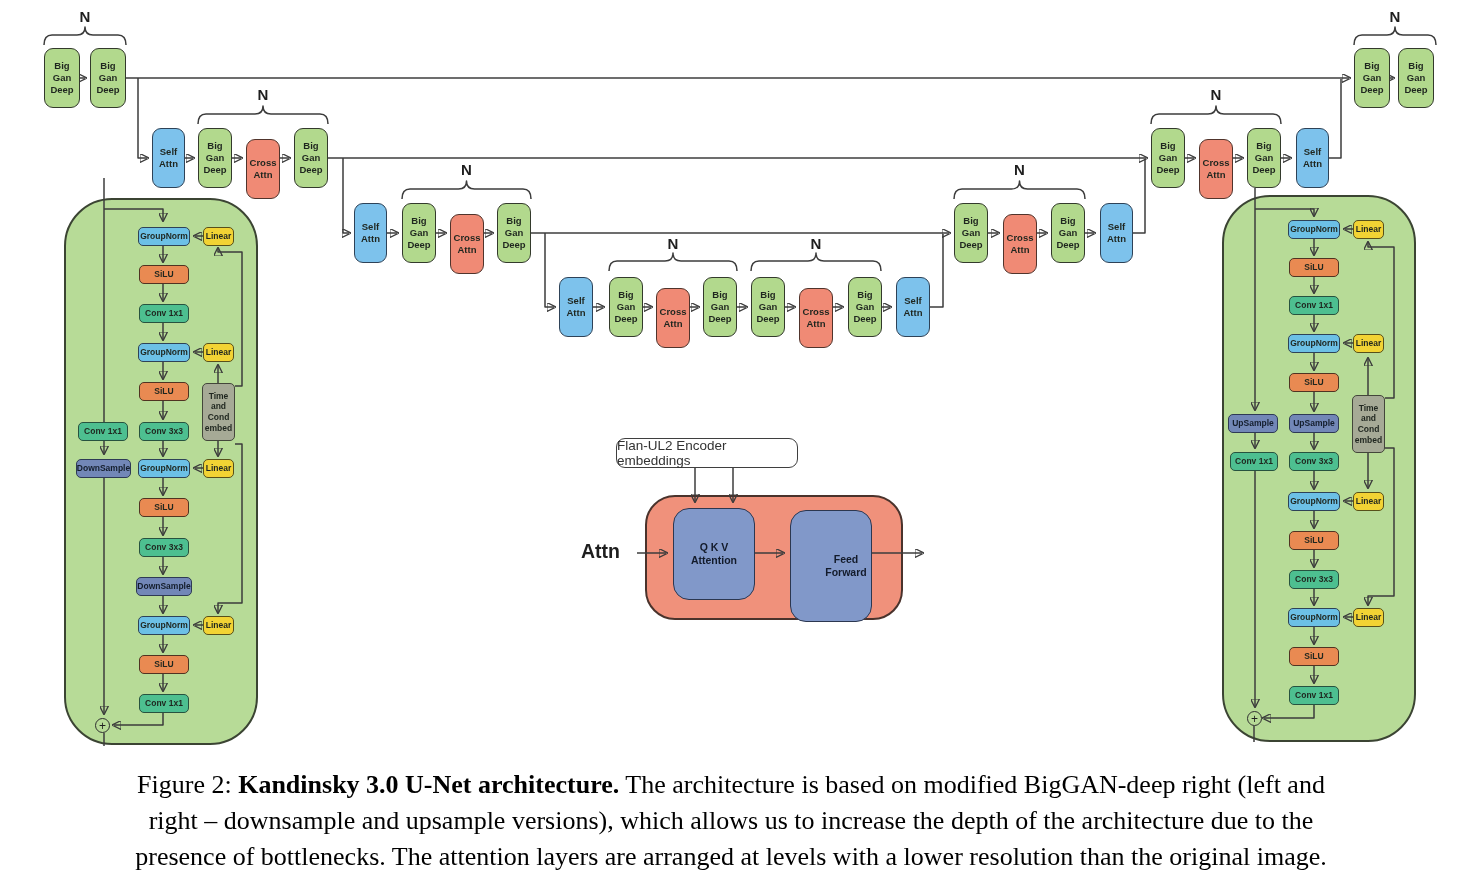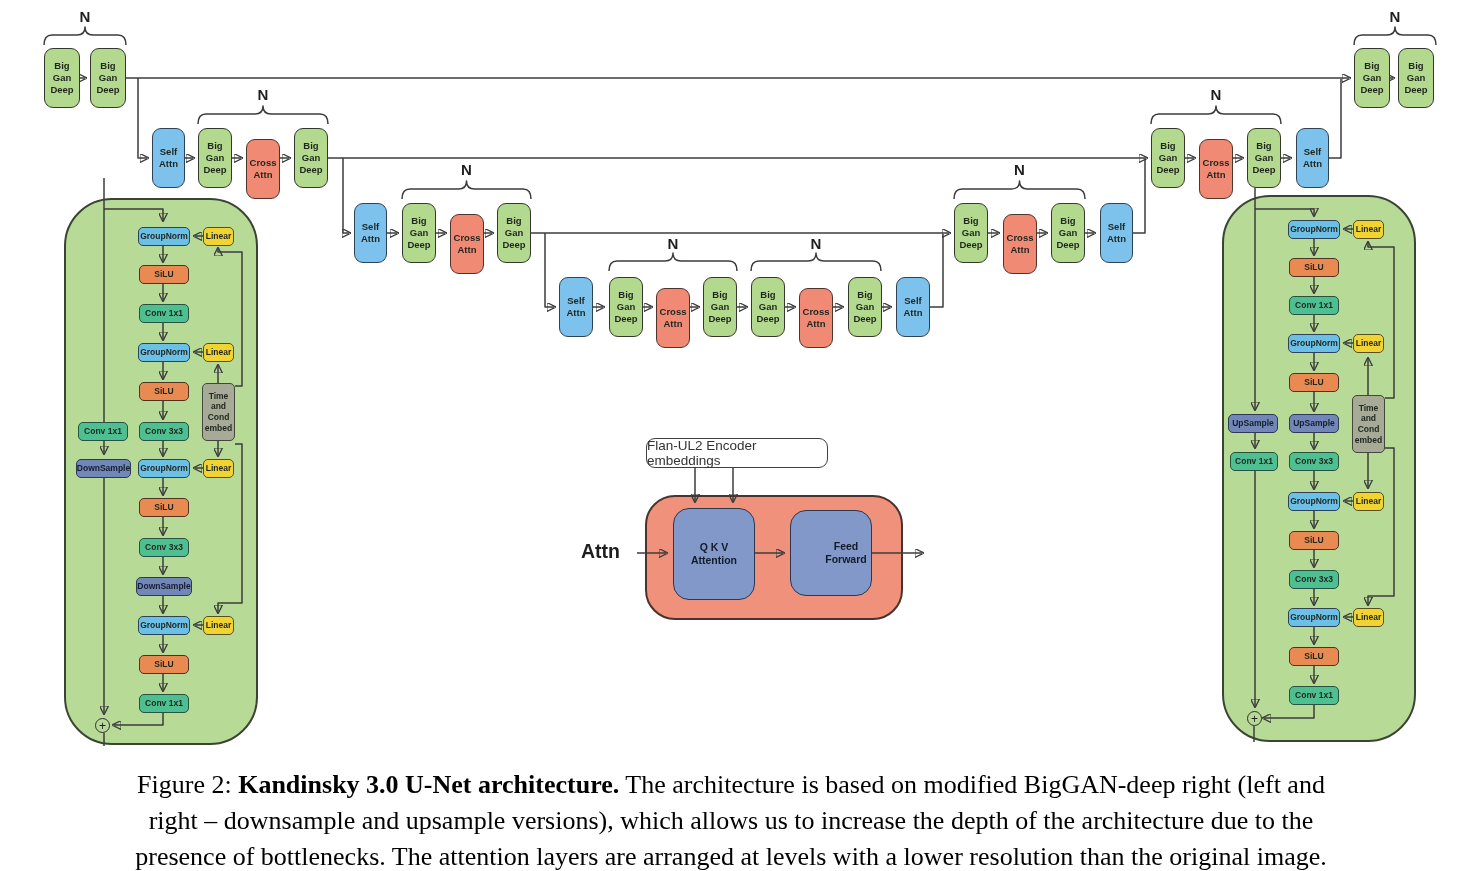--- a/index.html
+++ b/index.html
@@ -4,21 +4,21 @@
 <style>
   html,body{margin:0;padding:0;background:#fff;}
   #stage{position:relative;width:1462px;height:871px;background:#ffffff;overflow:hidden;
          font-family:"Liberation Sans","DejaVu Sans",sans-serif;}
   .container{position:absolute;box-sizing:border-box;border:2px solid #3b4433;
              background:var(--container_green);border-radius:48px;}
   #left-detail{left:64px;top:198px;width:194px;height:547px;}
   #right-detail{left:1222px;top:195px;width:194px;height:547px;}
   #attn-detail{left:645px;top:495px;width:258px;height:125px;background:var(--attn_container_red);
                border-radius:30px;border-color:#4a332c;}
-  #flan-box{position:absolute;left:646px;top:438px;width:182px;height:30px;box-sizing:border-box;
+  #flan-box{position:absolute;left:616px;top:438px;width:182px;height:30px;box-sizing:border-box;
             background:#fff;border:1.5px solid #3f3f3f;border-radius:9px;display:flex;
             align-items:center;justify-content:center;font-size:13.5px;color:#333;}
   #wires{position:absolute;left:0;top:0;}
   #wires path{fill:none;stroke:var(--line_dark);stroke-width:1.5;stroke-linejoin:round;}
   #nodes-layer{position:absolute;left:0;top:0;width:100%;height:100%;pointer-events:none;}
   .node{position:absolute;display:flex;align-items:center;justify-content:center;text-align:center;
         white-space:pre-line;font-weight:bold;font-size:8.5px;line-height:1.25;color:#1f261f;
         border:1.4px solid #333a2c;box-sizing:border-box;border-radius:5px;}
   .lvl{font-size:9.5px;border-radius:9px;border-width:1.5px;}
   .bgd{background:var(--block_green);}
@@ -282,21 +282,21 @@
       <div class="node linear" style="left: 1353px; top: 492px; width: 31px; height: 19px;">Linear</div>
       <div class="node silu" style="left: 1289px; top: 531px; width: 50px; height: 19px;">SiLU</div>
       <div class="node conv" style="left: 1289px; top: 570px; width: 50px; height: 19px;">Conv 3x3</div>
       <div class="node norm" style="left: 1288px; top: 608px; width: 52px; height: 19px;">GroupNorm</div>
       <div class="node linear" style="left: 1353px; top: 608px; width: 31px; height: 19px;">Linear</div>
       <div class="node silu" style="left: 1289px; top: 647px; width: 50px; height: 19px;">SiLU</div>
       <div class="node conv" style="left: 1289px; top: 686px; width: 50px; height: 19px;">Conv 1x1</div>
       <div class="node sum" style="left: 1247px; top: 711px; width: 15px; height: 15px;">+</div>
       <div class="node qkv" style="left: 673px; top: 508px; width: 82px; height: 92px;">Q K V
 Attention</div>
-      <div class="node qkv" style="left: 790px; top: 510px; width: 82px; height: 86px; padding-left: 30px;">Feed
+      <div class="node qkv" style="left: 790px; top: 510px; width: 82px; height: 112px; padding-left: 30px;">Feed
 Forward</div>
       <div class="n-label" style="left: 85px; top: 8px;">N</div>
       <div class="n-label" style="left: 1395px; top: 8px;">N</div>
       <div class="n-label" style="left: 263px; top: 86px;">N</div>
       <div class="n-label" style="left: 1216px; top: 86px;">N</div>
       <div class="n-label" style="left: 466.5px; top: 161px;">N</div>
       <div class="n-label" style="left: 1019.5px; top: 161px;">N</div>
       <div class="n-label" style="left: 673px; top: 235px;">N</div>
       <div class="n-label" style="left: 816px; top: 235px;">N</div>
     </div>

